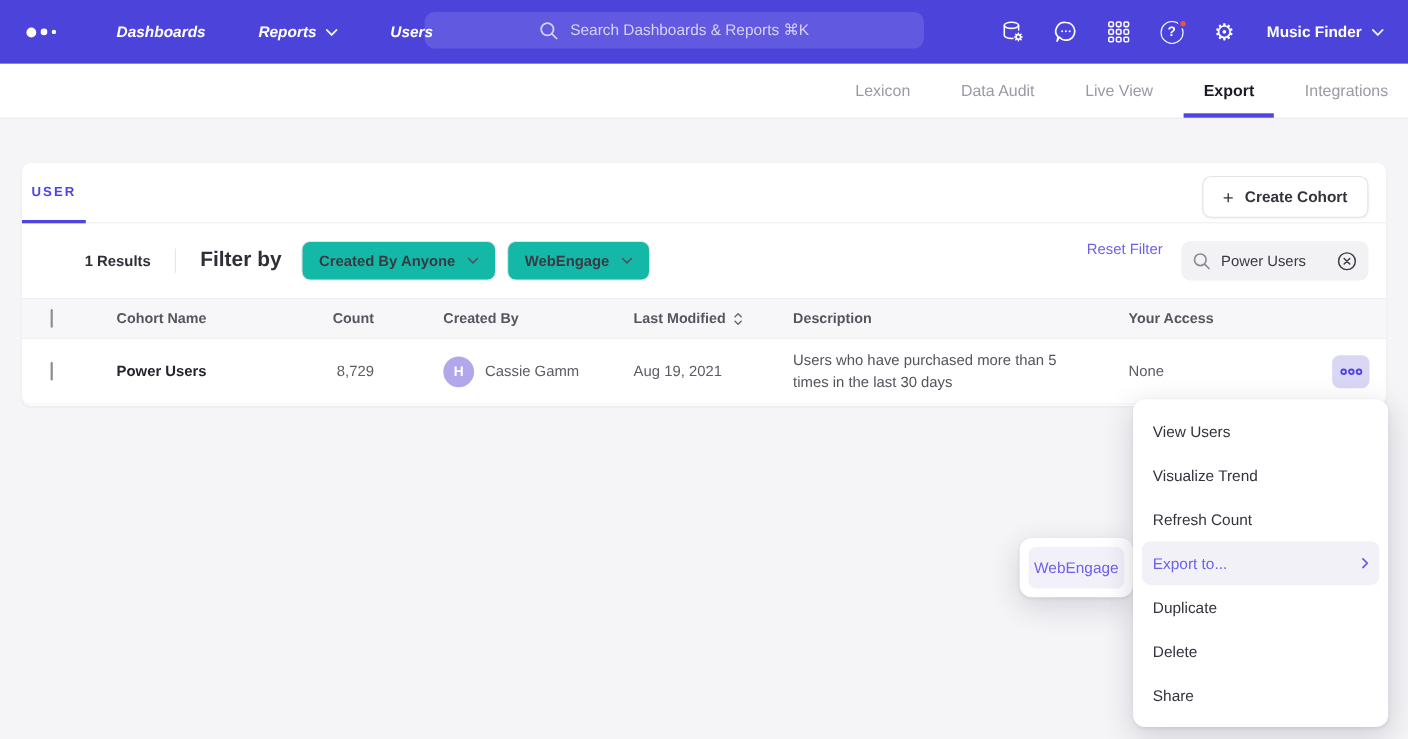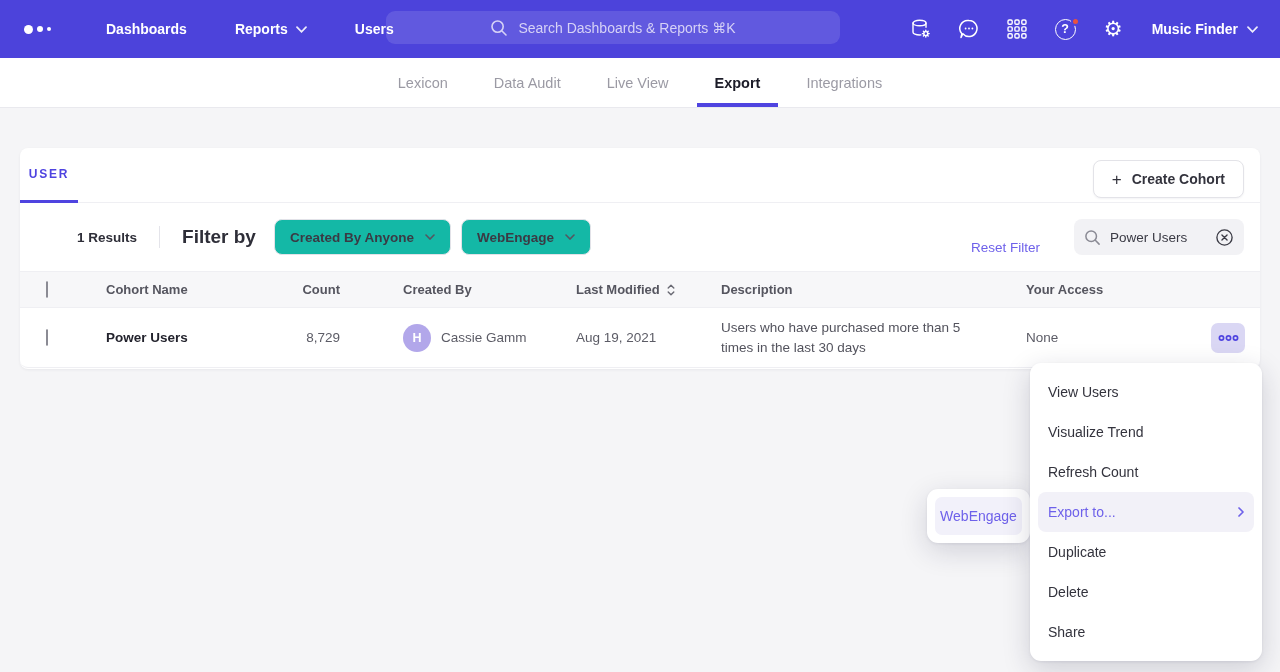--- a/index.html
+++ b/index.html
@@ -22,47 +22,47 @@
     -webkit-font-smoothing:antialiased;
   }
   
   .topnav{position:absolute;left:0;top:0;width:1280px;height:58px;background:var(--nav-bg);display:flex;align-items:center;}
   .logo{display:flex;align-items:center;gap:4px;margin-left:24px;width:40px;}
   .logo i{background:#fff;border-radius:50%;display:block;}
   .logo i:nth-child(1){width:9px;height:9px;}
   .logo i:nth-child(2){width:6px;height:6px;}
   .logo i:nth-child(3){width:4px;height:4px;}
   .nav-items{display:flex;align-items:center;margin-left:18px;}
-  .nav-item{color:#fff;font-size:14px;font-weight:600;padding:0 24px;height:53px;display:flex;align-items:center;gap:8px;cursor:pointer;}
+  .nav-item{color:#fff;font-size:14px;font-weight:600;padding:0 24px;height:53px;display:flex;align-items:center;gap:8px;cursor:pointer;font-style:italic;}
   .nav-chev{display:flex;opacity:.9;}
   .nav-search{position:absolute;left:386px;top:11px;width:454px;height:33px;background:rgba(255,255,255,.12);border-radius:9px;display:flex;align-items:center;justify-content:center;gap:10px;color:#d6d2f6;font-size:14px;cursor:text;}
   .nav-right{position:absolute;right:16px;top:0;height:58px;display:flex;align-items:center;gap:9px;}
   .nav-icn{width:39px;height:39px;display:flex;align-items:center;justify-content:center;color:#fff;cursor:pointer;position:relative;}
   .help-circle{width:21px;height:21px;border:1.6px solid #fff;border-radius:50%;display:flex;align-items:center;justify-content:center;font-size:12.5px;font-weight:700;color:#fff;}
   .badge-dot{position:absolute;top:7px;right:5px;width:9px;height:9px;background:var(--red);border-radius:50%;border:2px solid var(--nav-bg);}
   .gear-glyph{font-family:"DejaVu Sans",sans-serif;font-size:21px;line-height:1;}
   .project{display:flex;align-items:center;gap:9px;color:#fff;font-size:14px;font-weight:700;padding:0 6px 0 10px;cursor:pointer;height:58px;}
   
-  .tabbar{position:absolute;left:0;top:58px;width:1280px;height:50px;background:#fff;border-bottom:1px solid var(--border);display:flex;align-items:stretch;justify-content:center;gap:10px;}
+  .tabbar{position:absolute;left:0;top:58px;width:1280px;height:50px;background:#fff;border-bottom:1px solid var(--border);display:flex;align-items:stretch;justify-content:flex-end;gap:10px;}
   .tab{display:flex;align-items:center;padding:0 18px;font-size:14.5px;color:#9b9aa4;cursor:pointer;border-bottom:4px solid transparent;padding-top:4px;}
   .tab.active{color:#1c1c28;font-weight:600;border-bottom-color:var(--accent);}
   
   .card{position:absolute;left:20px;top:148px;width:1240px;height:221px;background:#fff;border-radius:8px;box-shadow:0 1px 3px rgba(25,25,50,.06);}
   .card-tabs{position:relative;height:55px;border-bottom:1px solid #efeff3;}
   .user-tab{position:absolute;left:0;top:0;height:55px;width:58px;display:flex;align-items:center;justify-content:center;font-size:12px;font-weight:700;letter-spacing:1.8px;color:var(--accent);border-bottom:3px solid var(--accent);cursor:pointer;}
   .create-btn{position:absolute;right:16px;top:12px;height:38px;padding:0 18px;background:#fff;border:1px solid #e3e3e8;border-radius:8px;display:flex;align-items:center;gap:10px;font-size:14px;font-weight:600;color:#33333d;cursor:pointer;box-shadow:0 1px 2px rgba(25,25,50,.05);}
   .plus{font-size:17px;font-weight:400;color:#33333d;line-height:1;}
   
   .filter-row{height:68px;display:flex;align-items:center;padding:0 16px 0 57px;}
   .results{font-size:13.5px;font-weight:700;color:#2e2e38;}
   .vdiv{width:1px;height:22px;background:#e4e4ea;margin:0 22px;}
   .filter-by{font-size:19px;font-weight:700;color:#2e2e38;margin-right:18px;}
   .pill{height:36px;border:1px solid #e2e2e8;border-radius:8px;display:flex;align-items:center;gap:11px;padding:0 15px;font-size:13.5px;font-weight:600;color:#3a3a44;cursor:pointer;margin-right:10px;background:#14b8a6;}
   .pill-chev{display:flex;color:#55555f;}
-  .filter-right{margin-left:auto;display:flex;align-items:flex-end;gap:34px;}
+  .filter-right{margin-left:auto;display:flex;align-items:flex-start;gap:17px;}
   .reset-link{font-size:13.5px;color:var(--link);cursor:pointer;}
   .search-chip{width:170px;height:36px;background:#f2f2f5;border-radius:8px;display:flex;align-items:center;padding:0 10px;gap:9px;cursor:text;}
   .search-chip .q{color:#8a8a94;display:flex;}
   .search-chip .val{flex:1;font-size:13.5px;color:#3a3a44;}
   .clear-x{display:flex;cursor:pointer;color:#3a3a44;}
   
   .tbl-grid{display:grid;grid-template-columns:86px 170px 64px 236px 145px 305px 171px 63px;align-items:center;}
   .thead{height:37px;background:#f7f7f9;border-top:1px solid #efeff3;border-bottom:1px solid #efeff3;font-size:13px;font-weight:600;color:var(--head);}
   .trow{height:60px;border-bottom:1px solid #efeff3;font-size:13.5px;color:var(--mid);border-radius:0 0 8px 8px;}
   .c-check{padding-left:26px;}

